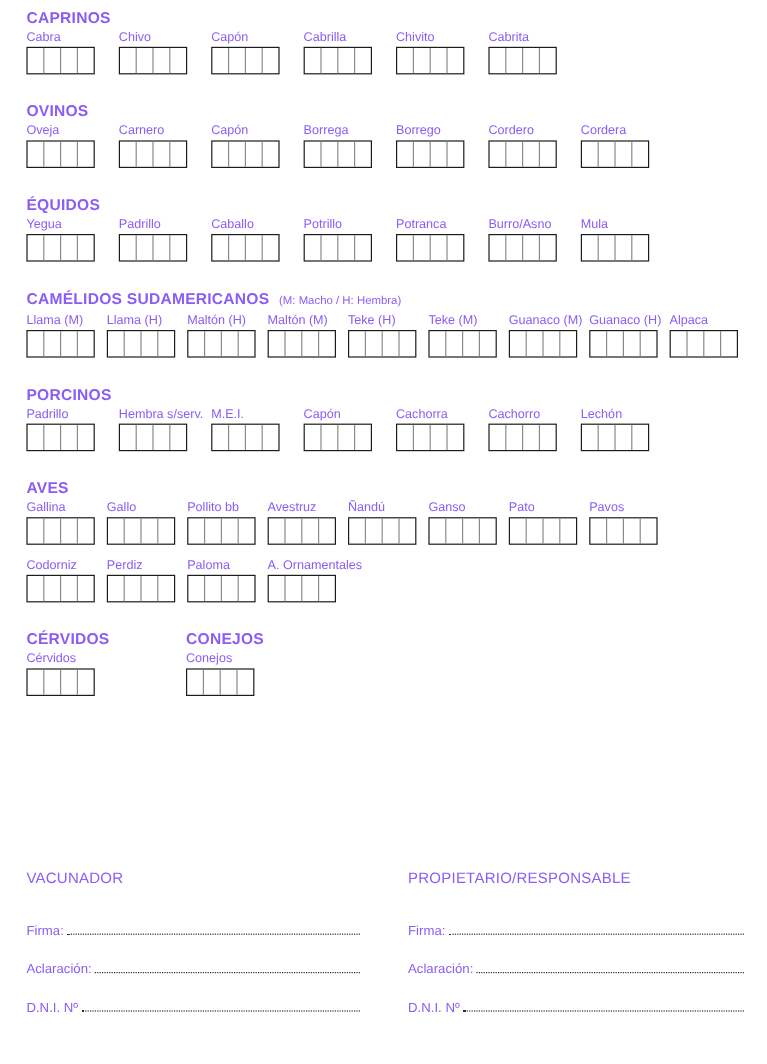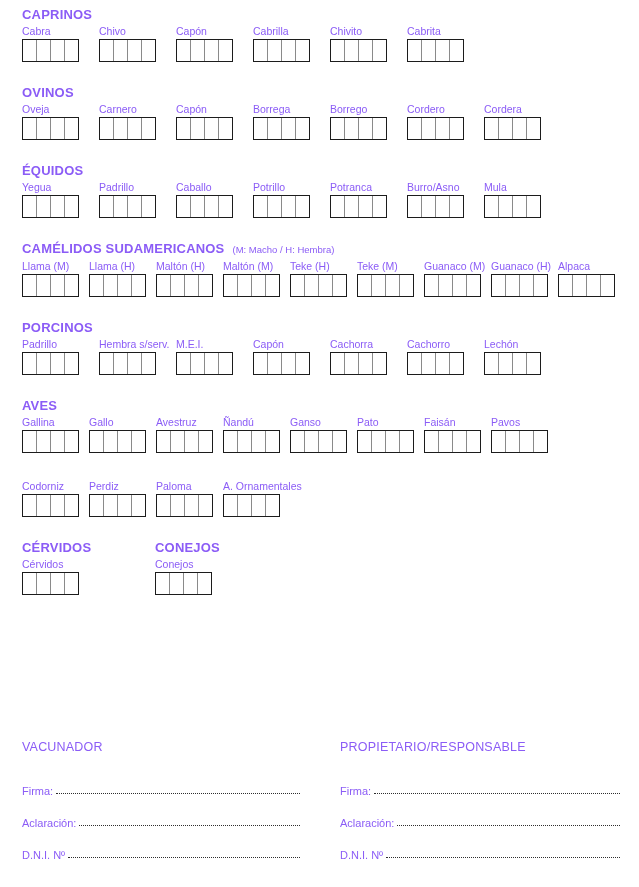--- a/index.html
+++ b/index.html
@@ -6,21 +6,21 @@
   .page{
     width:639px;height:887px;box-sizing:border-box;
     background:#ffffff;color:#8b5cf6;
     font-family:"Liberation Sans", sans-serif;
     padding:6px 0 0 22px;overflow:hidden;position:relative;
   }
   .species-section{margin-bottom:22px;}
   .heading{font-weight:bold;font-size:13px;line-height:17px;margin-bottom:1px;letter-spacing:0.2px;}
   .note{font-weight:normal;font-size:9.5px;letter-spacing:0;margin-left:8px;}
   .field-row{display:grid;}
-  .field-row + .field-row{margin-top:26px;}
+  .field-row + .field-row{margin-top:10px;}
   .species-label{font-size:10.5px;line-height:14px;margin-bottom:1px;white-space:nowrap;}
   .box{width:57px;height:23px;border:1.6px solid #1c1c1c;display:flex;box-sizing:border-box;background:#fff;}
   .cell{flex:1;border-right:1px solid #8a8a8a;}
   .cell:last-child{border-right:none;}
   .dual-row{display:flex;margin-top:20px;}
   .mini-section{width:133px;}
   .signatures{display:flex;margin-top:145px;}
   .sig-col{width:278px;}
   .sig-col + .sig-col{margin-left:40px;width:280px;}
   .sig-title{font-weight:normal;font-size:12.5px;text-align:left;margin-bottom:27px;letter-spacing:0.2px;}
@@ -398,20 +398,29 @@
           <div class="field">
             <div class="species-label">Gallo</div>
             <div class="box">
               <span class="cell"></span>
               <span class="cell"></span>
               <span class="cell"></span>
               <span class="cell"></span>
             </div>
           </div>
           <div class="field">
+            <div class="species-label">Pollito bb</div>
+            <div class="box">
+              <span class="cell"></span>
+              <span class="cell"></span>
+              <span class="cell"></span>
+              <span class="cell"></span>
+            </div>
+          </div>
+          <div class="field">
             <div class="species-label">Avestruz</div>
             <div class="box">
               <span class="cell"></span>
               <span class="cell"></span>
               <span class="cell"></span>
               <span class="cell"></span>
             </div>
           </div>
           <div class="field">
             <div class="species-label">Ñandú</div>
@@ -426,29 +435,20 @@
             <div class="species-label">Ganso</div>
             <div class="box">
               <span class="cell"></span>
               <span class="cell"></span>
               <span class="cell"></span>
               <span class="cell"></span>
             </div>
           </div>
           <div class="field">
             <div class="species-label">Pato</div>
-            <div class="box">
-              <span class="cell"></span>
-              <span class="cell"></span>
-              <span class="cell"></span>
-              <span class="cell"></span>
-            </div>
-          </div>
-          <div class="field">
-            <div class="species-label">Faisán</div>
             <div class="box">
               <span class="cell"></span>
               <span class="cell"></span>
               <span class="cell"></span>
               <span class="cell"></span>
             </div>
           </div>
           <div class="field">
             <div class="species-label">Pavos</div>
             <div class="box">

